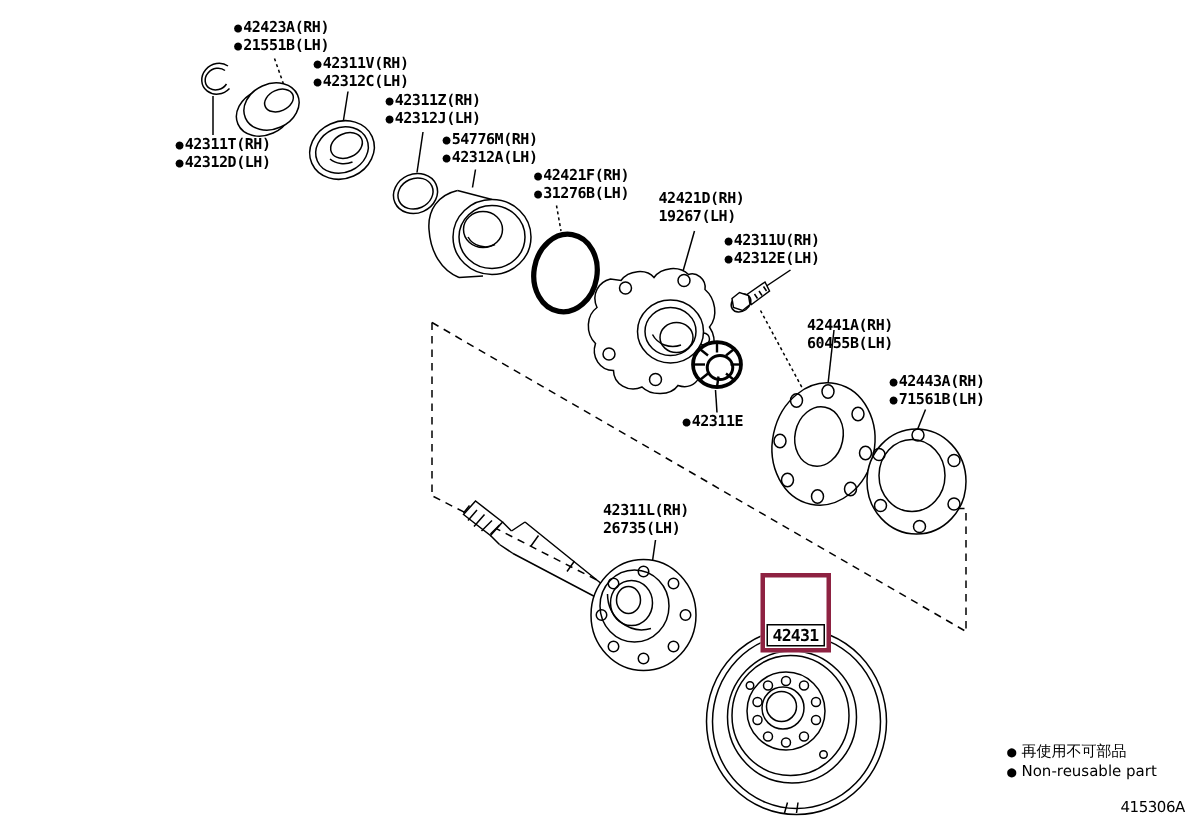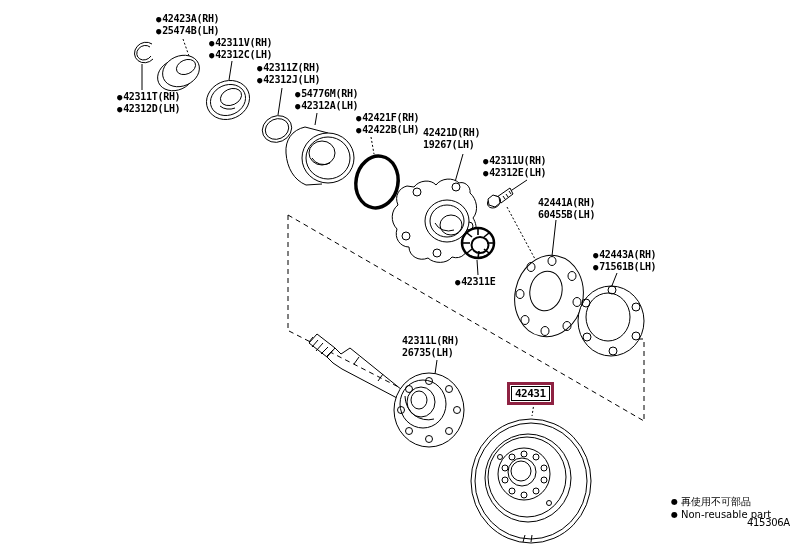--- a/index.html
+++ b/index.html
@@ -6,25 +6,25 @@
   #stage{position:relative;width:796px;height:549px;background:#ffffff;overflow:hidden;
          font-family:"DejaVu Sans Mono", monospace;}
   #drawing{position:absolute;left:0;top:0;z-index:1;}
   #drawing *{vector-effect:non-scaling-stroke;}
   .lbl{position:absolute;z-index:3;color:#000;white-space:nowrap;
        font:bold 10px/12px "DejaVu Sans Mono", monospace;letter-spacing:-0.3px;cursor:pointer;}
   .ln{display:flex;align-items:center;}
   .blt{font-size:9px;line-height:12px;margin-right:1px;}
   .frame-box{position:absolute;z-index:3;border:3px solid #8e2242;background:#fff;padding:1px;cursor:pointer;}
   .frame-inner{border:1px solid #000;padding:0 3px;font:bold 11px/13px "DejaVu Sans Mono", monospace;
-               letter-spacing:-0.5px;color:#000;background:#fff;}
+               letter-spacing:-0.5px;color:#000;background:#fff;margin-top:30px;}
   .legend{position:absolute;left:671px;top:496px;z-index:3;color:#000;
           font:10px/12.5px "DejaVu Sans", sans-serif;}
   .legend .ln .blt{font-size:8px;margin-right:3px;}
-  .diagram-code{position:absolute;left:747px;top:517px;z-index:3;color:#000;
+  .diagram-code{position:absolute;left:747px;top:533px;z-index:3;color:#000;
                 font:10px "DejaVu Sans", sans-serif;letter-spacing:-0.3px;text-align:center;}
 </style>
 </head>
 <body>
 
 <div id="stage">
 
   <svg id="drawing" width="796" height="549" viewBox="0 0 796 549" fill="none" stroke="#000" stroke-width="1">
 
     <g stroke-dasharray="5,4">
@@ -199,21 +199,21 @@
     </g>
   </svg>
 
   <div class="lbl" style="left:156px;top:13px">
     <div class="ln">
         <span class="blt">●</span>
         <span>42423A(RH)</span>
       </div>
     <div class="ln">
         <span class="blt">●</span>
-        <span>25474B(LH)</span>
+        <span>21551B(LH)</span>
       </div>
   </div>
 
   <div class="lbl" style="left:209px;top:37px">
     <div class="ln">
         <span class="blt">●</span>
         <span>42311V(RH)</span>
       </div>
     <div class="ln">
         <span class="blt">●</span>
@@ -254,45 +254,45 @@
       </div>
   </div>
 
   <div class="lbl" style="left:356px;top:112px">
     <div class="ln">
         <span class="blt">●</span>
         <span>42421F(RH)</span>
       </div>
     <div class="ln">
         <span class="blt">●</span>
-        <span>42422B(LH)</span>
-      </div>
-  </div>
-
-  <div class="lbl" style="left:423px;top:127px">
+        <span>31276B(LH)</span>
+      </div>
+  </div>
+
+  <div class="lbl" style="left:439px;top:127px">
     <div class="ln">
         <span>42421D(RH)</span>
       </div>
     <div class="ln">
         <span>19267(LH)</span>
       </div>
   </div>
 
   <div class="lbl" style="left:483px;top:155px">
     <div class="ln">
         <span class="blt">●</span>
         <span>42311U(RH)</span>
       </div>
     <div class="ln">
         <span class="blt">●</span>
         <span>42312E(LH)</span>
       </div>
   </div>
 
-  <div class="lbl" style="left:538px;top:197px">
+  <div class="lbl" style="left:538px;top:212px">
     <div class="ln">
         <span>42441A(RH)</span>
       </div>
     <div class="ln">
         <span>60455B(LH)</span>
       </div>
   </div>
 
   <div class="lbl" style="left:593px;top:249px">
     <div class="ln">

